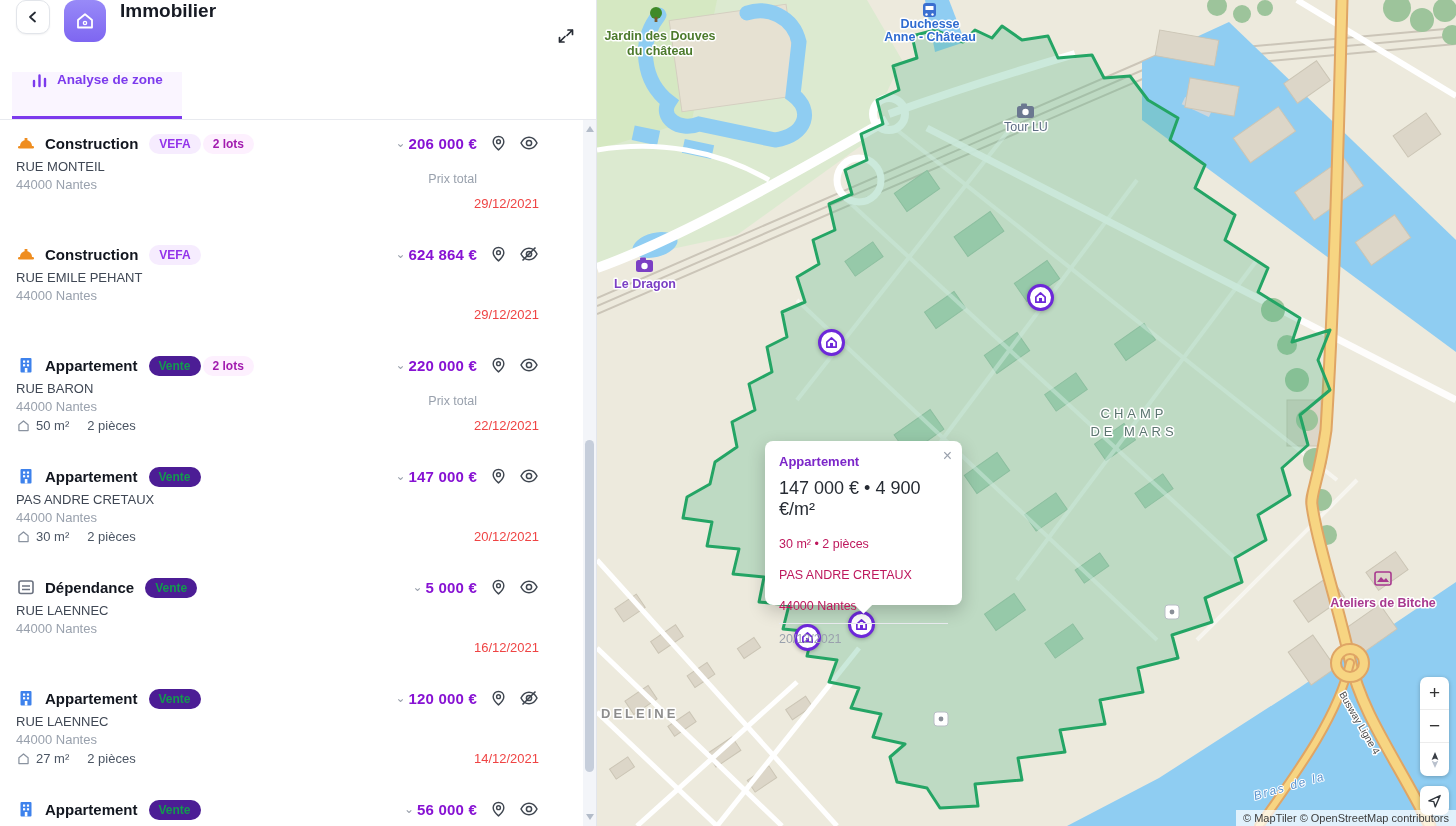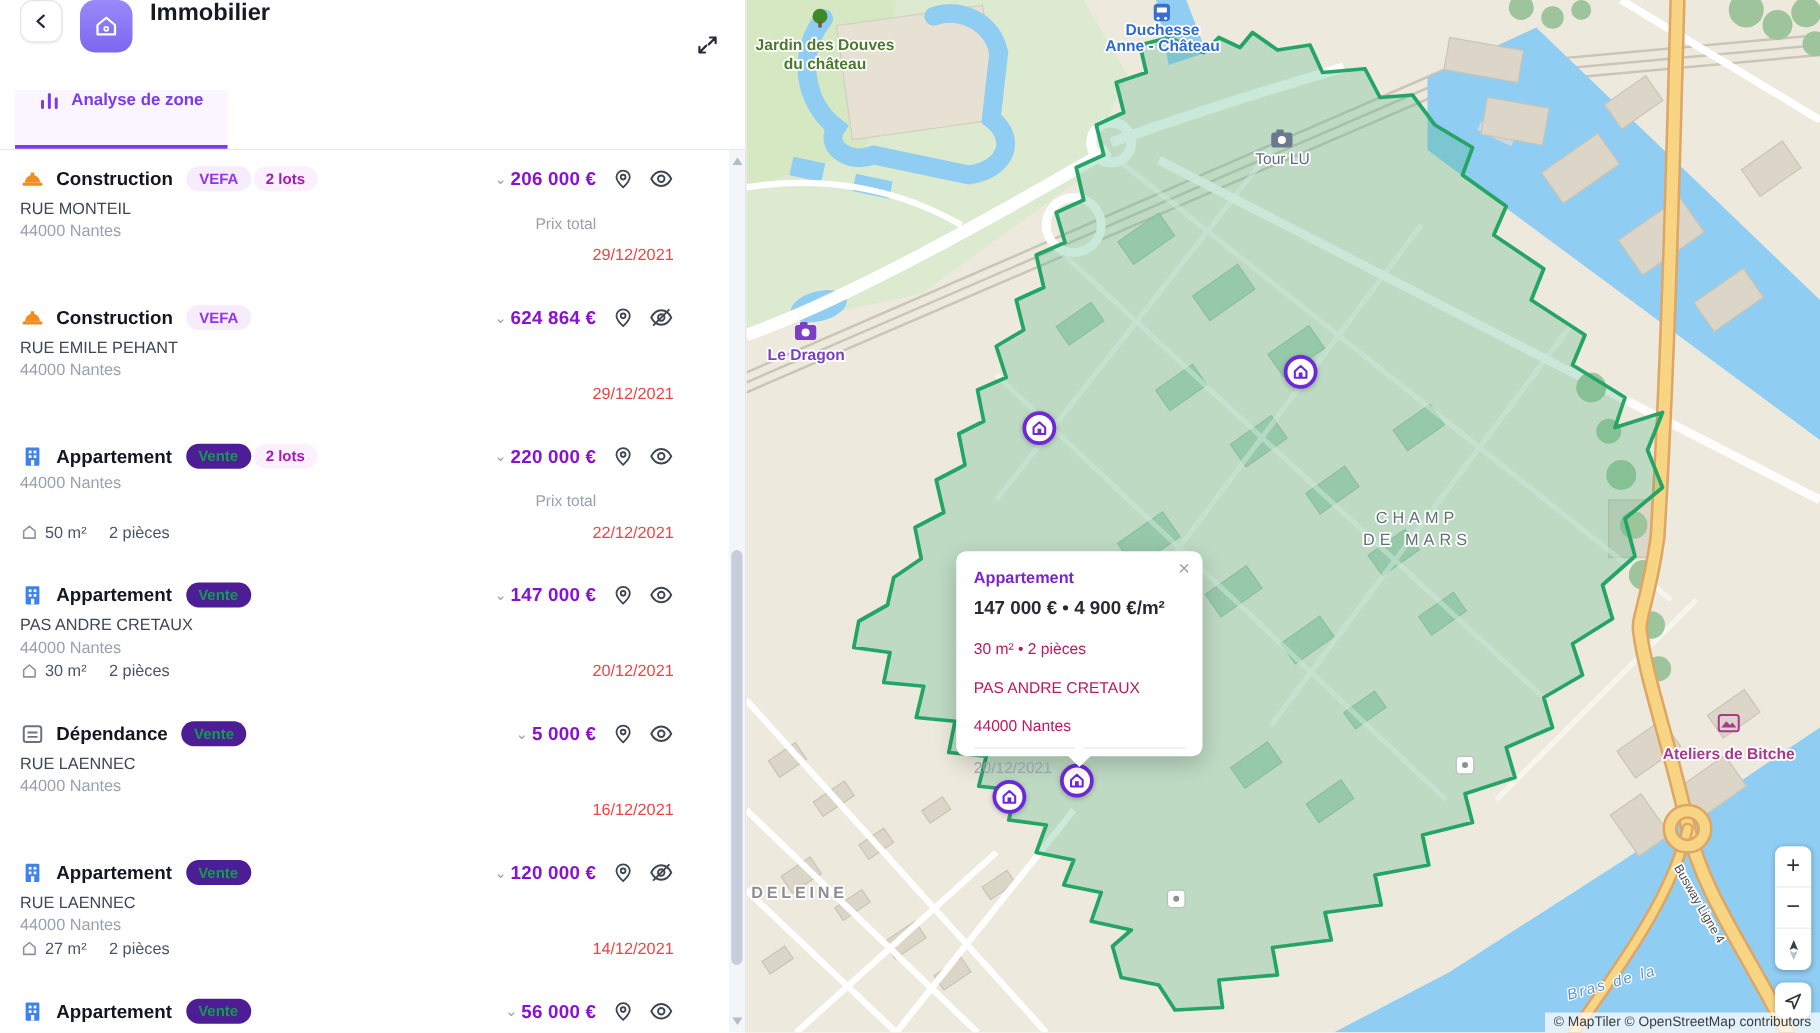--- a/index.html
+++ b/index.html
@@ -52,21 +52,21 @@
 
   
   .map{position:absolute;left:597px;top:0;width:859px;height:826px;overflow:hidden;background:#edead e;background:#edeadd}
   .map svg.base{position:absolute;left:0;top:0}
   .marker{position:absolute;width:27px;height:27px;margin:-14px 0 0 -14px;background:#fff;
     border:3px solid #6d28d9;border-radius:50%;display:flex;align-items:center;justify-content:center;
     box-shadow:0 1px 4px rgba(0,0,0,.28);z-index:6;cursor:pointer}
   .popup{position:absolute;left:168px;top:441px;width:197px;height:164px;background:#fff;border-radius:8px;
     box-shadow:0 6px 18px rgba(0,0,0,.20);z-index:8;padding:13px 14px 8px}
   .popup .ptitle{color:#7c26c9;font-weight:700;font-size:13px}
-  .pline{margin-top:9px;font-weight:700;font-size:15px;color:#262b33}
+  .pline{margin-top:9px;font-weight:400;font-size:18px;color:#262b33}
   .pdet,.pstreet,.pcity{margin-top:17px;font-size:12.5px;color:#be185d}
   .psep{border:0;border-top:1px solid #e7e9ee;margin:10px 0 8px}
   .pdate{font-size:12.5px;color:#9aa1ad}
   .pclose{position:absolute;top:7px;right:10px;color:#9aa1ad;font-size:16px;line-height:1;cursor:pointer}
   .ptail{position:absolute;left:92px;bottom:-6px;width:13px;height:13px;background:#fff;transform:rotate(45deg)}
   .zoomgrp{position:absolute;left:823px;top:677px;width:29px;background:#fff;border-radius:7px;
     box-shadow:0 1px 4px rgba(0,0,0,.25);z-index:9;overflow:hidden}
   .zbtn{height:33px;display:flex;align-items:center;justify-content:center;font-size:19px;color:#333;
     border-bottom:1px solid #ececec;cursor:pointer;user-select:none}
   .zbtn:last-child{border-bottom:none}
@@ -192,20 +192,21 @@
               <rect x="7" y="5.5" width="2.2" height="2.2" fill="#fff"></rect>
               <rect x="10.9" y="5.5" width="2.2" height="2.2" fill="#fff"></rect>
               <rect x="7" y="9.2" width="2.2" height="2.2" fill="#fff"></rect>
               <rect x="10.9" y="9.2" width="2.2" height="2.2" fill="#fff"></rect>
               <rect x="8.8" y="13" width="2.6" height="4.5" fill="#fff"></rect>
             </svg>
           </span>
       <span class="type">Appartement</span>
       <span><span class="badge b-vente">Vente</span><span class="badge b-lots">2 lots</span></span>
     </div>
+    <div class="street">RUE BARON</div>
     <div class="city">44000 Nantes</div>
     <div class="meta">
       <span class="mh">
         <svg width="15" height="15" viewBox="0 0 18 18">
           <path d="M3.5 8.2 L9 3.6 L14.5 8.2 V15 H3.5 Z" fill="none" stroke="#8a93a0" stroke-width="1.5" stroke-linejoin="round"></path>
         </svg>
         <span>50 m²</span>
       </span>
       <span>2 pièces</span>
     </div>

